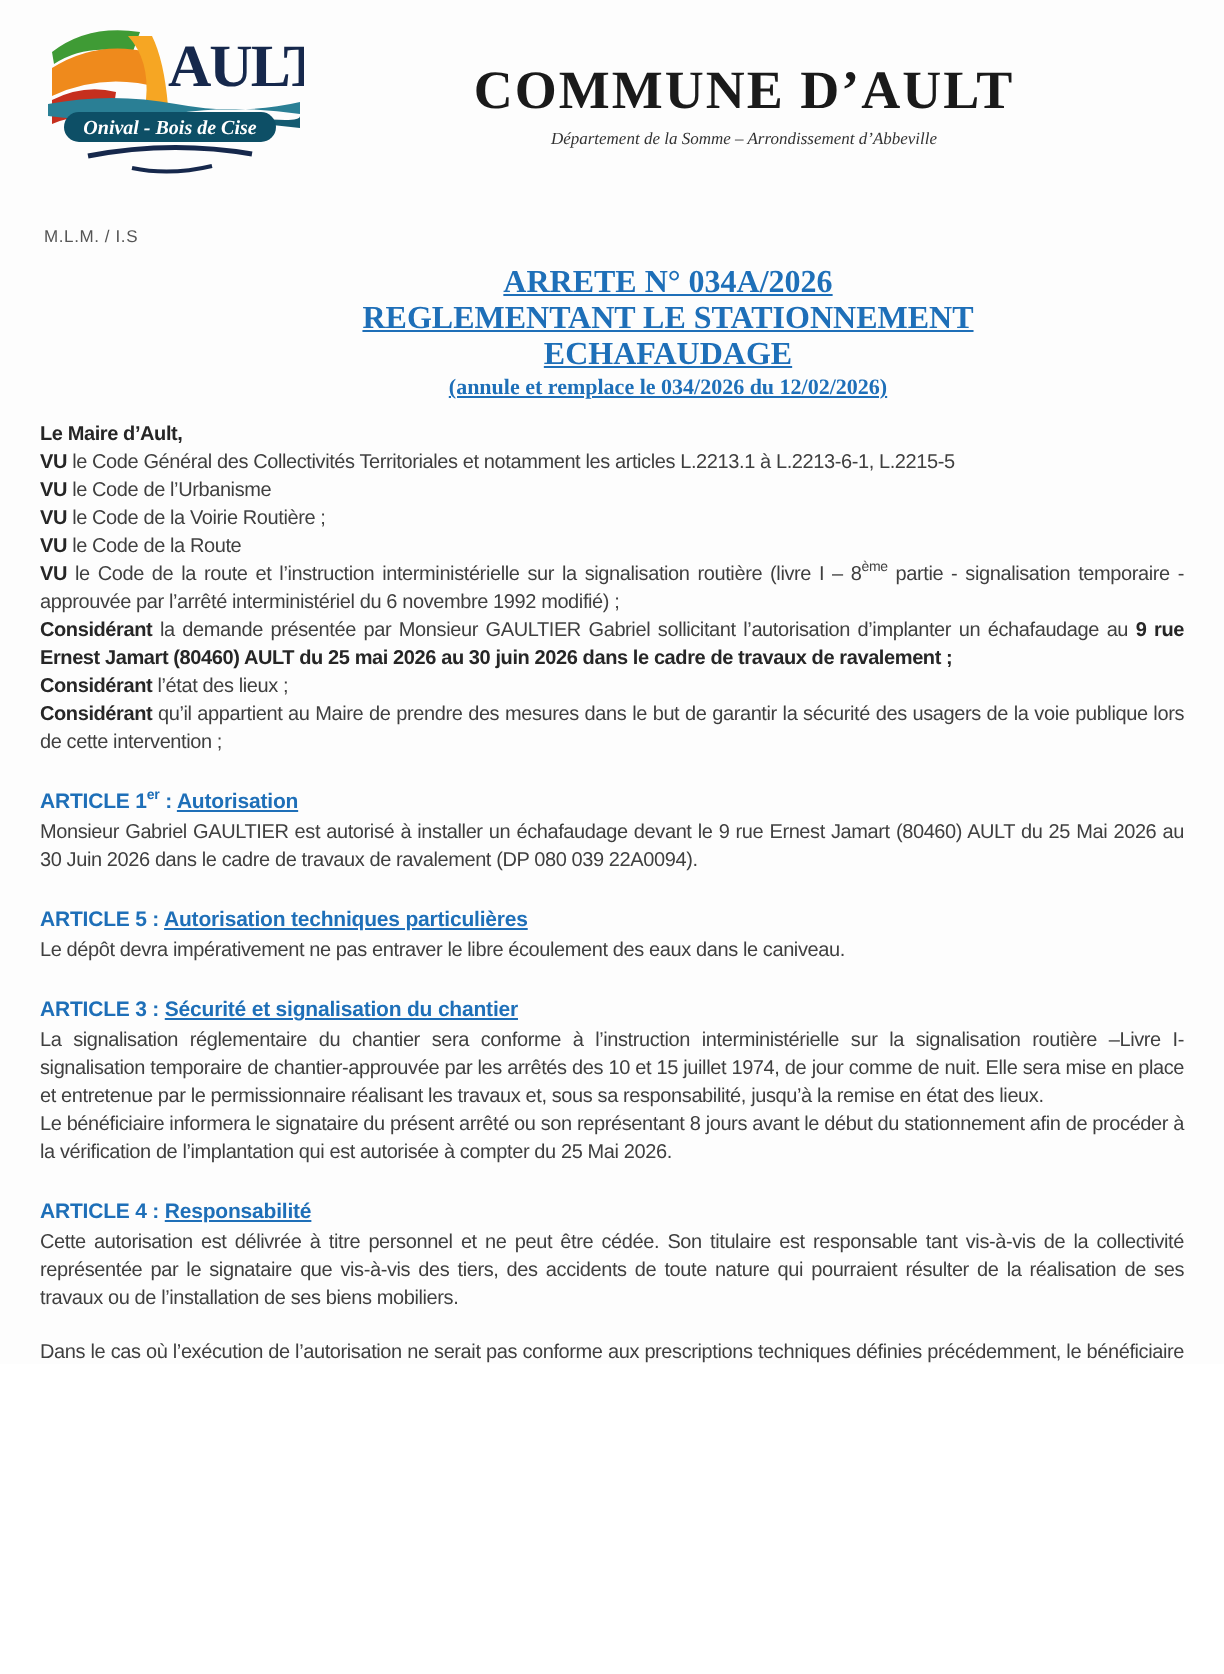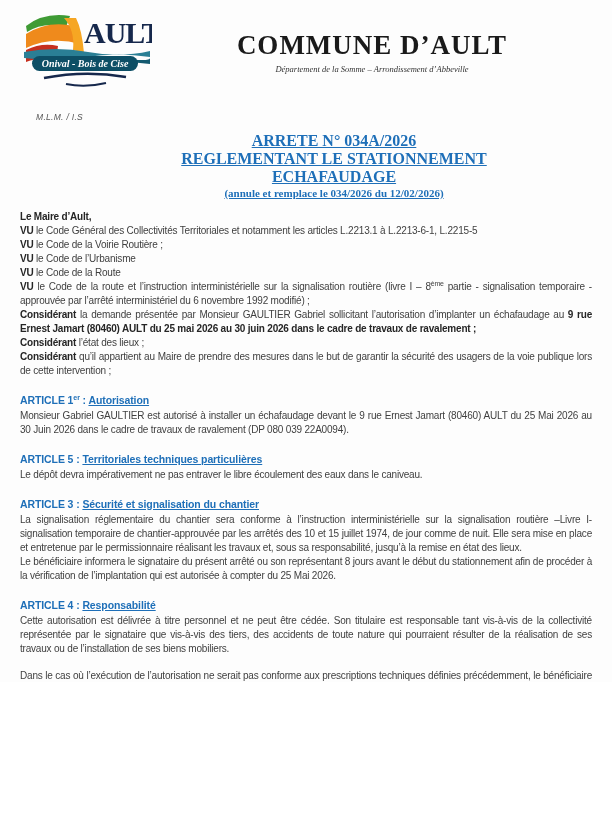--- a/index.html
+++ b/index.html
@@ -24,21 +24,21 @@
   .logo{width:132px;flex:0 0 132px;}
   .hdr-center{flex:1;text-align:center;padding-top:22px;}
   .commune-title{
     margin:0;font-family:"Liberation Serif",serif;
     font-weight:bold;font-size:27px;letter-spacing:1px;color:#1a1a1a;
   }
   .dept-sub{
     margin-top:3px;font-family:"Liberation Serif",serif;
     font-style:italic;font-size:8.5px;color:#333;
   }
-  .ref{margin-top:16px;margin-left:16px;font-size:8.5px;color:var(--ref-gray);letter-spacing:.3px;font-style:italic;}
+  .ref{margin-top:16px;margin-left:2px;font-size:8.5px;color:var(--ref-gray);letter-spacing:.3px;}
   
   .title-block{
     margin-top:10px;text-align:center;transform:translateX(28px);
     font-family:"Liberation Serif",serif;font-weight:bold;color:var(--accent-blue);
   }
   .title-block .tl{font-size:16px;line-height:18px;text-decoration:underline;}
   .title-block .tl-small{font-size:11px;line-height:15px;text-decoration:underline;}
   
   .doc{margin-top:9px;font-size:10px;line-height:14px;letter-spacing:-0.2px;}
   .doc p{margin:0;}
@@ -100,37 +100,37 @@
     <div class="tl">REGLEMENTANT LE STATIONNEMENT</div>
     <div class="tl">ECHAFAUDAGE</div>
     <div class="tl-small">(annule et remplace le 034/2026 du 12/02/2026)</div>
   </div>
 
   <div class="doc">
 
     <p class="maire">Le Maire d’Ault,</p>
 
     <p><b>VU</b><span> le Code Général des Collectivités Territoriales et notamment les articles L.2213.1 à L.2213-6-1, L.2215-5</span></p>
+    <p><b>VU</b><span> le Code de l’Urbanisme</span></p>
     <p><b>VU</b><span> le Code de la Voirie Routière ;</span></p>
-    <p><b>VU</b><span> le Code de l’Urbanisme</span></p>
     <p><b>VU</b><span> le Code de la Route</span></p>
 
     <p class="just"><b>VU</b><span> le Code de la route et l’instruction interministérielle sur la signalisation routière (livre I – 8</span><sup>ème</sup><span> partie - signalisation temporaire - approuvée par l’arrêté interministériel du 6 novembre 1992 modifié) ;</span></p>
 
     <p class="just"><b>Considérant</b><span> la demande présentée par Monsieur GAULTIER Gabriel sollicitant l’autorisation d’implanter un échafaudage au </span><span class="b">9 rue Ernest Jamart (80460) AULT du 25 mai 2026 au 30 juin 2026 dans le cadre de travaux de ravalement ;</span></p>
 
     <p><b>Considérant</b><span> l’état des lieux ;</span></p>
 
     <p class="just"><b>Considérant</b><span> qu’il appartient au Maire de prendre des mesures dans le but de garantir la sécurité des usagers de la voie publique lors de cette intervention ;</span></p>
 
 
     <h3 class="art-h"><span>ARTICLE 1</span><sup>er</sup><span> : </span><span class="u">Autorisation</span></h3>
     <p class="just">Monsieur Gabriel GAULTIER est autorisé à installer un échafaudage devant le 9 rue Ernest Jamart (80460) AULT du 25 Mai 2026 au 30 Juin 2026 dans le cadre de travaux de ravalement (DP 080 039 22A0094).</p>
 
-    <h3 class="art-h gap-top-lg"><span>ARTICLE 5</span><span> : </span><span class="u">Territoriales techniques particulières</span></h3>
+    <h3 class="art-h gap-top-lg"><span>ARTICLE 5</span><span> : </span><span class="u">Autorisation techniques particulières</span></h3>
     <p class="just">Le dépôt devra impérativement ne pas entraver le libre écoulement des eaux dans le caniveau.</p>
 
     <h3 class="art-h gap-top-lg"><span>ARTICLE 3</span><span> : </span><span class="u">Sécurité et signalisation du chantier</span></h3>
     <p class="just">La signalisation réglementaire du chantier sera conforme à l’instruction interministérielle sur la signalisation routière –Livre I- signalisation temporaire de chantier-approuvée par les arrêtés des 10 et 15 juillet 1974, de jour comme de nuit. Elle sera mise en place et entretenue par le permissionnaire réalisant les travaux et, sous sa responsabilité, jusqu’à la remise en état des lieux.</p>
     <p class="just">Le bénéficiaire informera le signataire du présent arrêté ou son représentant 8 jours avant le début du stationnement afin de procéder à la vérification de l’implantation qui est autorisée à compter du 25 Mai 2026.</p>
 
     <h3 class="art-h gap-top-lg"><span>ARTICLE 4</span><span> : </span><span class="u">Responsabilité</span></h3>
     <p class="just">Cette autorisation est délivrée à titre personnel et ne peut être cédée. Son titulaire est responsable tant vis-à-vis de la collectivité représentée par le signataire que vis-à-vis des tiers, des accidents de toute nature qui pourraient résulter de la réalisation de ses travaux ou de l’installation de ses biens mobiliers.</p>
     <p class="just gap-top">Dans le cas où l’exécution de l’autorisation ne serait pas conforme aux prescriptions techniques définies précédemment, le bénéficiaire sera mis en demeure de remédier aux malfaçons, dans un délai au terme duquel le gestionnaire de la voirie se substituera à lui. Les frais de cette intervention seront à la charge du bénéficiaire et récupérés par l’administration comme en matière de contributions directes.</p>
     <p class="gap-top">Les droits des tiers sont et demeurent expressément réservés.</p>

